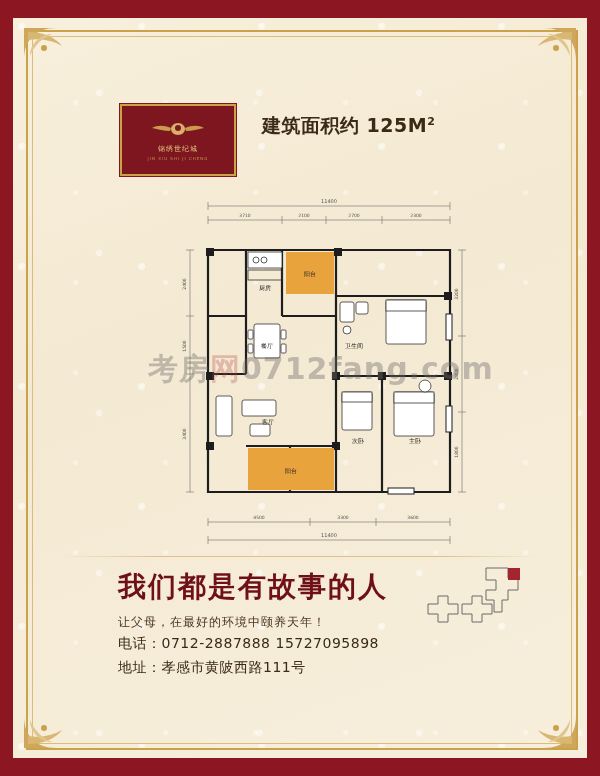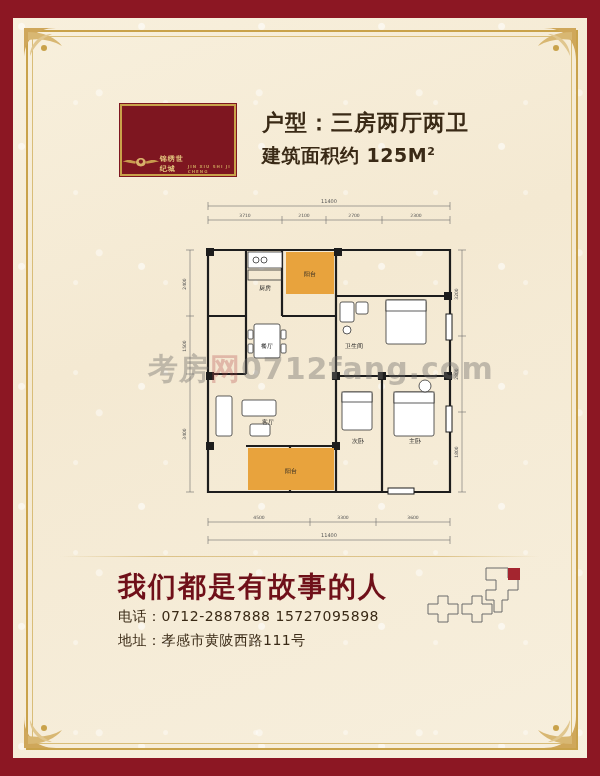--- a/index.html
+++ b/index.html
@@ -47,23 +47,22 @@
   .c-tl{left:22px;top:26px;}
   .c-tr{right:22px;top:26px;transform:scaleX(-1);}
   .c-bl{left:22px;bottom:26px;transform:scaleY(-1);}
   .c-br{right:22px;bottom:26px;transform:scale(-1,-1);}
 
   
   .header{position:absolute;left:120px;top:104px;display:flex;align-items:flex-start;}
   .logo-box{
     width:112px;height:68px;background:#7e1620;
     border:2px solid #c9a24a;
-    display:flex;flex-direction:row;align-items:flex-end;justify-content:center;
+    display:flex;flex-direction:column;align-items:center;justify-content:center;
     box-shadow:0 0 0 1px #7e1620;
-    font-weight:bold;
   }
   .logo-mark{width:54px;height:22px;}
   .logo-text{
     color:#e6c980;font-size:7px;letter-spacing:1px;margin-top:3px;
     font-family:"DejaVu Sans","Liberation Sans",sans-serif;
   }
   .logo-sub{color:#c79a58;font-size:4px;letter-spacing:1px;margin-top:2px;}
   .title-wrap{margin-left:26px;padding-top:4px;}
   .title-1{
     font-size:22px;color:#3a2a16;font-weight:bold;letter-spacing:1px;
@@ -167,21 +166,20 @@
       <svg class="logo-mark" viewBox="0 0 54 22">
         <path d="M27 4 C23 4 20 7 20 10 C20 13 23 16 27 16 C31 16 34 13 34 10 C34 7 31 4 27 4 Z" fill="#d8b06a"></path>
         <path d="M20 9 C13 6 6 6 1 9 C7 10 13 12 19 12 Z" fill="#c99b4e"></path>
         <path d="M34 9 C41 6 48 6 53 9 C47 10 41 12 35 12 Z" fill="#c99b4e"></path>
         <circle cx="27" cy="9" r="3" fill="#7e1620"></circle>
       </svg>
       <div class="logo-text">锦绣世纪城</div>
       <div class="logo-sub">JIN XIU SHI JI CHENG</div>
     </div>
     <div class="title-wrap">
-      <div class="title-1">户型：三房两厅两卫</div>
       <div class="title-2">
         <span>建筑面积约 125M</span><span class="sup">2</span>
       </div>
     </div>
   </div>
 
   <div class="plan">
     <svg width="320" height="360" viewBox="0 0 320 360">
 
       <g stroke="#6b6b6b" stroke-width="0.6" fill="none">
@@ -341,20 +339,21 @@
   <div class="watermark">
     <div class="wm-txt">
       <span class="wm-grey">考房</span><span style="color:rgba(180,70,70,0.30)">网</span><span class="wm-grey">0712fang.com</span>
     </div>
   </div>
 
   <div class="hr-gold"></div>
 
   <div class="slogan">
     <div class="slogan-main">我们都是有故事的人</div>
+    <div class="slogan-sub">让父母，在最好的环境中颐养天年！</div>
     <div class="contact">
       <div>
         <span>电话：</span><span>0712-2887888   15727095898</span>
       </div>
       <div>
         <span>地址：</span><span>孝感市黄陂西路111号</span>
       </div>
     </div>
   </div>
 

